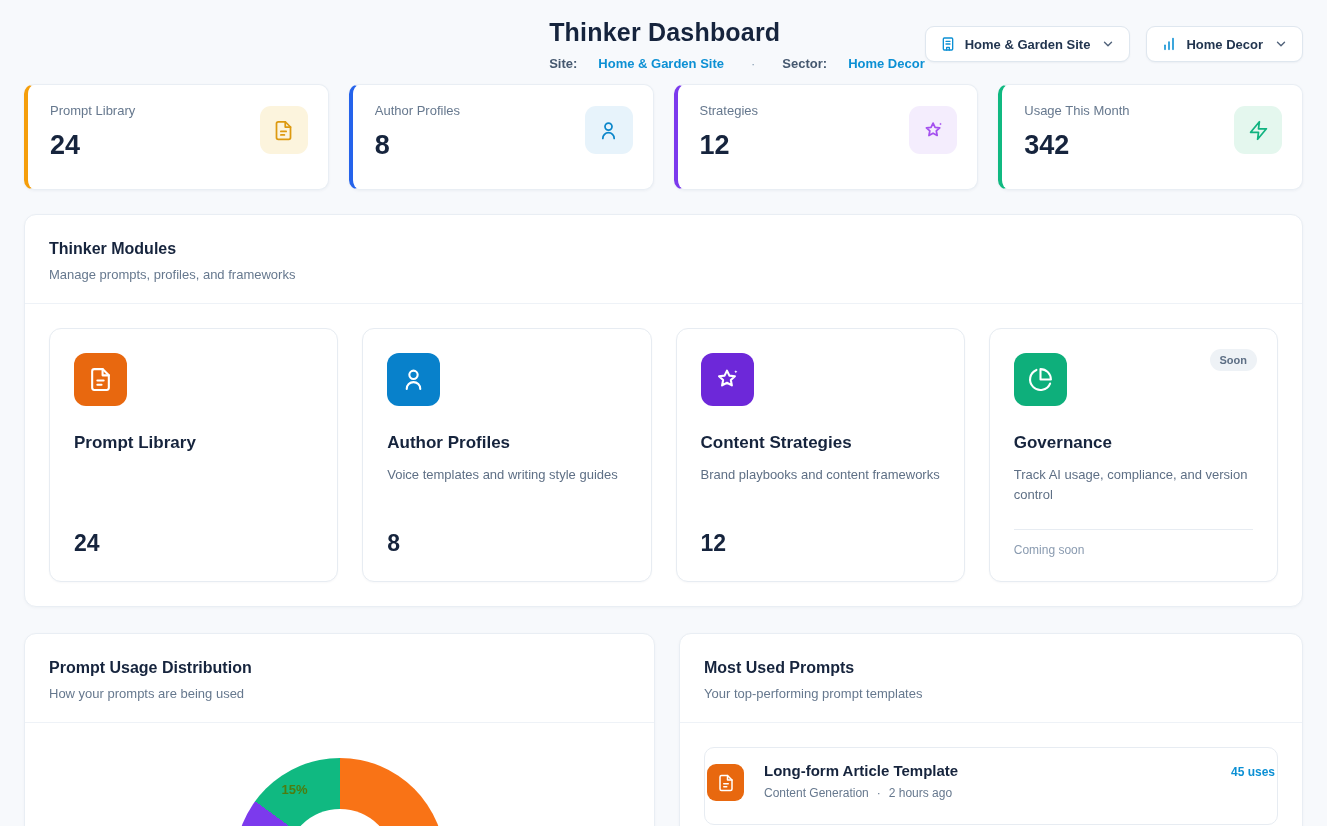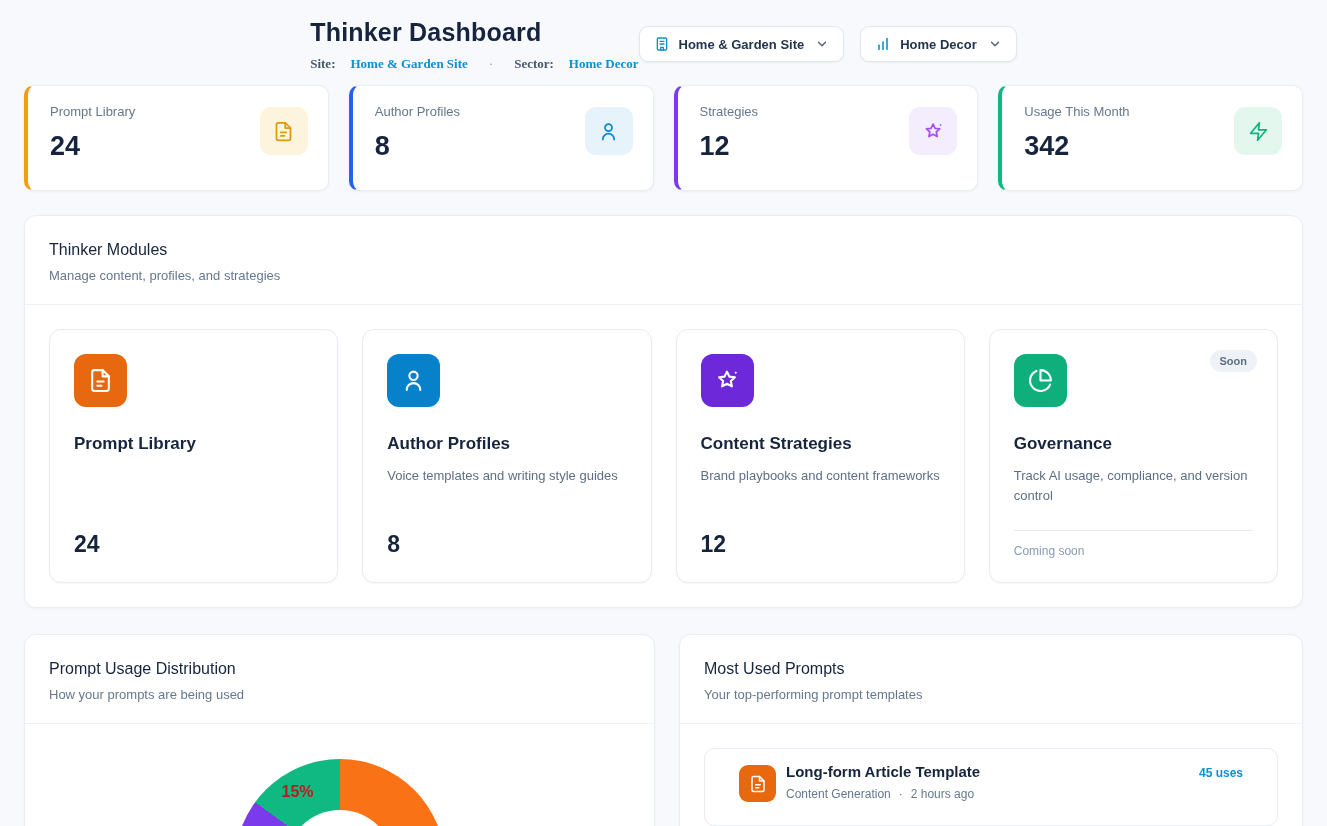--- a/index.html
+++ b/index.html
@@ -6,23 +6,23 @@
   html, body { margin: 0; padding: 0; }
   body {
     width: 1327px; height: 826px; overflow: hidden;
     background: #f7f9fc;
     font-family: "Liberation Sans", sans-serif;
     color: #16243d;
   }
   .page { padding: 18px 24px; }
 
   
-  .topbar { display: flex; justify-content: center; align-items: flex-start; }
+  .topbar { display: flex; justify-content: flex-end; align-items: flex-start; }
   h1 { margin: 0; font-size: 25px; font-weight: 800; color: #16243d; letter-spacing: .2px; }
-  .subline { margin-top: 9px; font-size: 13px; display: flex; align-items: center; gap: 15px; font-family: Liberation Serif, serif; }
+  .subline { margin-top: 9px; font-size: 13px; display: flex; align-items: center; gap: 21px; }
   .subline .label { color: #45586f; font-weight: 700; }
   .subline .link { color: #0c90d4; font-weight: 700; text-decoration: none; cursor: pointer; }
   .subline .dot { color: #8aa0b5; margin: 0 6px; }
   .top-actions { display: flex; gap: 16px; padding-top: 8px; }
   .select-btn {
     display: flex; align-items: center; gap: 9px;
     background: #fff; border: 1px solid #dfe7ef; border-radius: 9px;
     padding: 9px 14px; font-family: "Liberation Sans", sans-serif;
     font-size: 13px; font-weight: 700; color: #22354f; cursor: pointer;
     box-shadow: 0 1px 2px rgba(20,40,80,.05);
@@ -42,21 +42,21 @@
   .stat-value { font-size: 27px; font-weight: 800; margin-top: 12px; color: #16243d; }
   .stat-icon { width: 48px; height: 48px; border-radius: 11px; display: flex; align-items: center; justify-content: center; margin-top: 3px; }
   .s0 { border-left-color: #f59e0b; } .s0 .stat-icon { background: #fcf4dd; color: #dd9a10; }
   .s1 { border-left-color: #2563eb; } .s1 .stat-icon { background: #e7f3fb; color: #0b86ca; }
   .s2 { border-left-color: #7c3aed; } .s2 .stat-icon { background: #f4edfd; color: #a551ef; }
   .s3 { border-left-color: #10b981; gap: 40px; } .s3 .stat-icon { background: #e4f7ee; color: #11b380; }
 
   
   .panel { background: #fff; border: 1px solid #e9eef4; border-radius: 12px; margin-top: 24px; box-shadow: 0 1px 3px rgba(23,43,77,.04); }
   .panel-header { padding: 25px 24px 21px; border-bottom: 1px solid #eef2f7; }
-  .panel-title { font-size: 16px; font-weight: 400; color: #16243d; }
+  .panel-title { font-size: 16px; font-weight: 700; color: #16243d; }
   .panel-sub { font-size: 13px; color: #66788e; margin-top: 9px; }
 
   
   .modules-grid { display: grid; grid-template-columns: repeat(4, 1fr); gap: 24px; padding: 24px; }
   .module-card {
     position: relative; border: 1px solid #e7ecf2; border-radius: 12px;
     padding: 24px; height: 254px; display: flex; flex-direction: column;
     box-shadow: 0 1px 2px rgba(23,43,77,.03); background: #fff; cursor: pointer;
   }
   .module-icon { width: 53px; height: 53px; border-radius: 12px; display: flex; align-items: center; justify-content: center; color: #fff; }
@@ -70,26 +70,26 @@
   .module-footer { margin-top: auto; border-top: 1px solid #e7ecf2; padding-top: 13px; font-size: 12px; color: #8a9bb0; }
   .soon-badge { position: absolute; top: 20px; right: 20px; background: #eef2f6; color: #5e6f85; font-size: 11px; font-weight: 700; padding: 5px 10px; border-radius: 999px; }
 
   
   .bottom-grid { display: grid; grid-template-columns: 631px 1fr; gap: 24px; margin-top: 26px; }
   .bottom-grid .panel { margin-top: 0; height: 430px; }
 
   .chart-area { position: relative; height: 340px; }
   .donut { position: absolute; left: 50%; top: 35px; transform: translateX(-50%); width: 210px; height: 210px; border-radius: 50%; }
   .donut::after { content: ""; position: absolute; inset: 51px; background: #fff; border-radius: 50%; }
-  .donut-label { position: absolute; left: calc(50% - 58px); top: 59px; font-size: 16px; font-weight: 700; color: #b91c1c; z-index: 2; }
+  .donut-label { position: absolute; left: calc(50% - 58px); top: 59px; font-size: 13px; font-weight: 700; color: #4d7c0f; z-index: 2; }
 
   .prompt-list { padding: 24px; }
   .prompt-item {
-    border: 1px solid #e7ecf2; border-radius: 10px; padding: 14px 34px;
-    display: flex; gap: 10px; align-items: flex-start; background: #fff;
+    border: 1px solid #e7ecf2; border-radius: 10px; padding: 14px 2px;
+    display: flex; gap: 20px; align-items: flex-start; background: #fff;
     height: 78px; cursor: pointer;
   }
   .prompt-icon { width: 37px; height: 37px; border-radius: 9px; background: #e8680f; color: #fff; display: flex; align-items: center; justify-content: center; margin-top: 2px; flex: none; }
   .prompt-body { flex: 1; }
   .prompt-row1 { display: flex; justify-content: space-between; align-items: baseline; }
   .prompt-title { font-size: 15px; font-weight: 700; color: #16243d; }
   .prompt-uses { font-size: 12px; font-weight: 700; color: #0c90d4; }
   .prompt-meta { margin-top: 7px; font-size: 12px; color: #66788e; display: flex; gap: 8px; align-items: center; text-align: right; }
 
   svg { display: block; }
@@ -193,21 +193,21 @@
         <svg width="21" height="21" viewBox="0 0 24 24" fill="none" stroke="currentColor" stroke-width="2" stroke-linecap="round" stroke-linejoin="round">
             <polygon points="13 2 3 14 12 14 11 22 21 10 12 10 13 2"></polygon>
           </svg>
       </div>
     </div>
   </div>
 
   <section class="panel">
     <div class="panel-header">
       <div class="panel-title">Thinker Modules</div>
-      <div class="panel-sub">Manage content, profiles, and strategies</div>
+      <div class="panel-sub">Manage prompts, profiles, and frameworks</div>
     </div>
     <div class="modules-grid">
 
       <div class="module-card m0">
         <div class="module-icon">
           <svg width="25" height="25" viewBox="0 0 24 24" fill="none" stroke="currentColor" stroke-width="2" stroke-linecap="round" stroke-linejoin="round">
               <path d="M14 2H6a2 2 0 0 0-2 2v16a2 2 0 0 0 2 2h12a2 2 0 0 0 2-2V8z"></path>
               <polyline points="14 2 14 8 20 8"></polyline>
               <line x1="9" y1="13" x2="15" y2="13"></line>
               <line x1="9" y1="17" x2="13" y2="17"></line>

